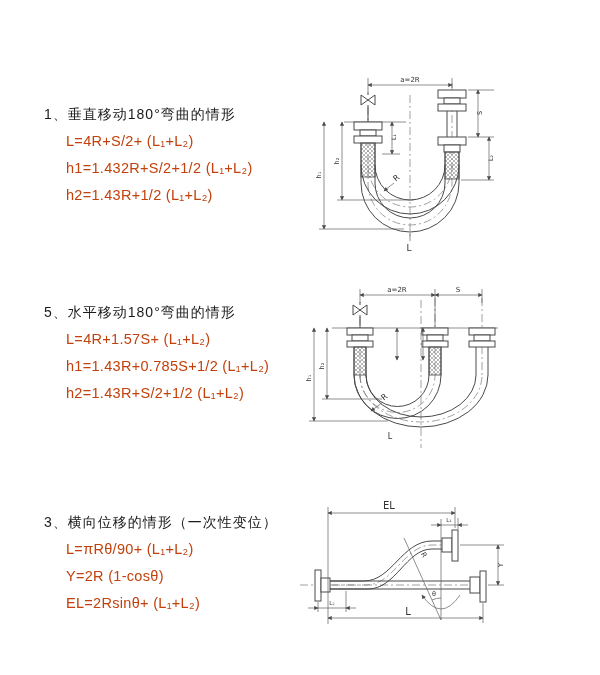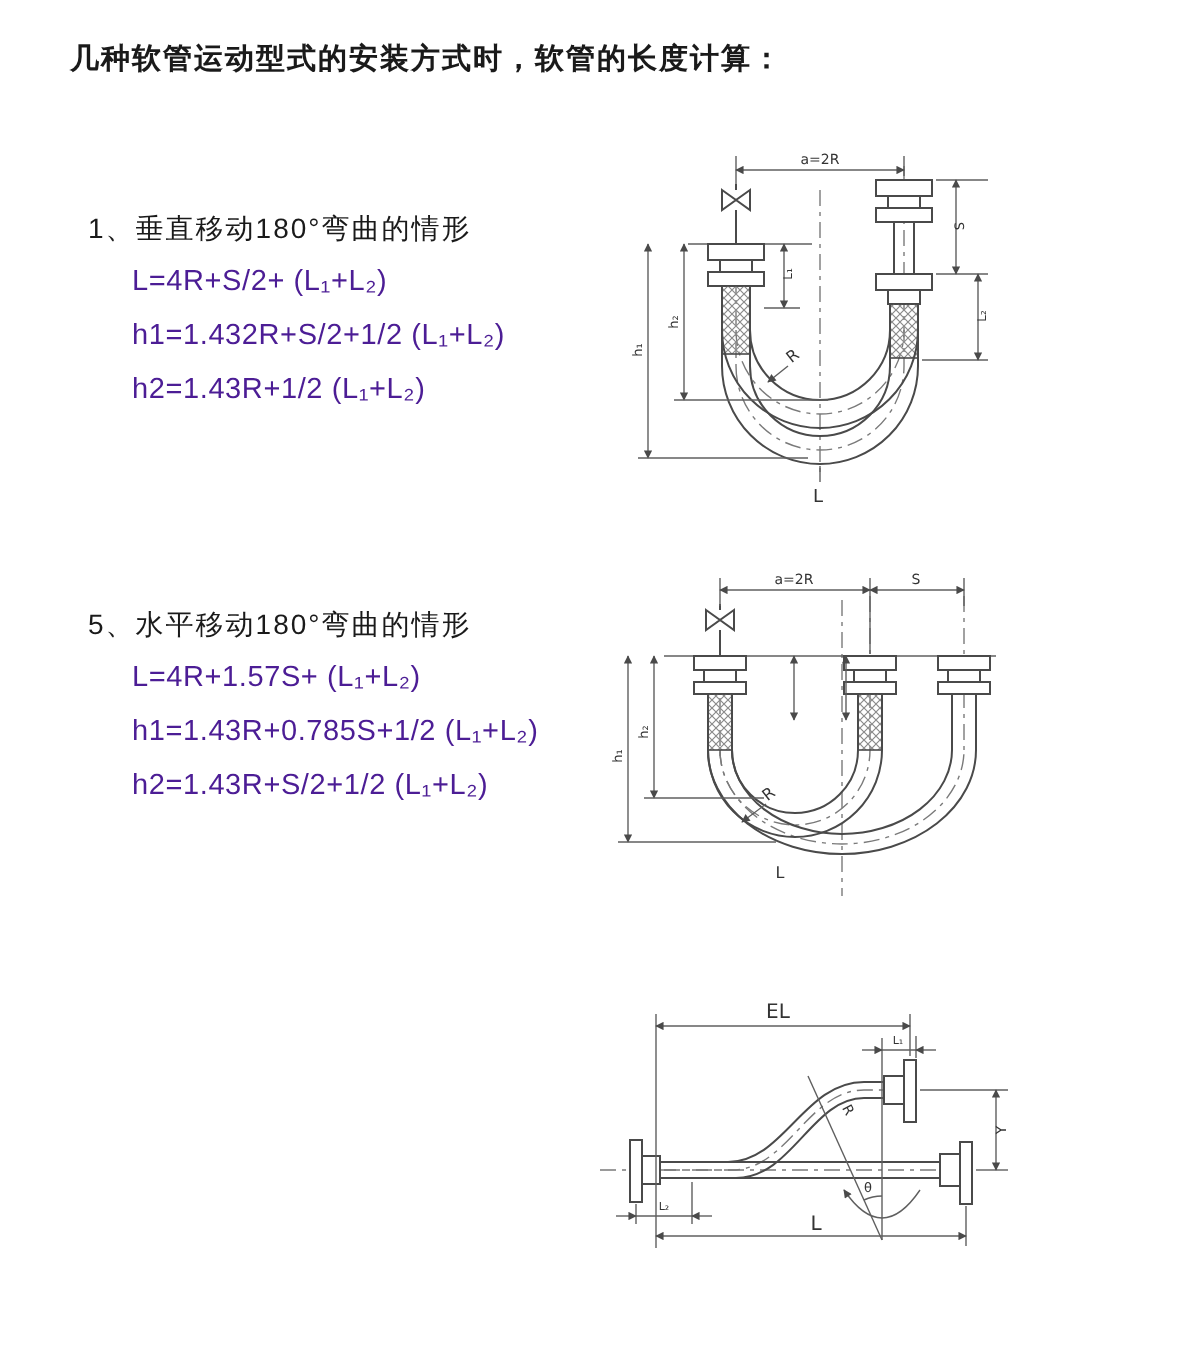--- a/index.html
+++ b/index.html
@@ -5,52 +5,57 @@
   html,body{margin:0;padding:0;background:#fff;}
   .page{position:relative;width:600px;height:675px;background:#ffffff;overflow:hidden;
         font-family:"Liberation Sans","DejaVu Sans",sans-serif;color:#1a1a1a;}
   .title{position:absolute;left:35px;top:20px;font-size:14.5px;font-weight:700;letter-spacing:1px;}
   .sec{position:absolute;left:44px;width:270px;}
   #sec1{top:104px}
   #sec2{top:302px}
   #sec3{top:512px}
   .sec .h{font-size:14px;font-weight:400;letter-spacing:1px;line-height:20px;}
   .sec .f{margin-left:22px;margin-top:7px;font-size:14.5px;line-height:20px;font-weight:400;
-          color:#4c1d95;letter-spacing:0.3px;}
+          color:#c2410c;letter-spacing:0.3px;}
   .diagram{position:absolute;}
   #d1{left:308px;top:63px}
   #d2{left:300px;top:278px}
   #d3{left:296px;top:496px}
   svg .ln{stroke:#4a4a4a;stroke-width:1;fill:none;}
   svg .fw{stroke:#4a4a4a;stroke-width:1;fill:#ffffff;}
   svg .lt{stroke:#5f5f5f;stroke-width:0.7;fill:none;}
   svg .cl{stroke:#7a7a7a;stroke-width:0.7;fill:none;stroke-dasharray:8 3 2 3;}
   svg text{fill:#333;font-family:"DejaVu Sans","Liberation Sans",sans-serif;}
 </style>
 </head>
 <body>
 
 <div class="page">
 
-  <div class="title">几种软管运动型式的安装方式时，软管的长度计算：</div>
 
   <section class="sec" id="sec1">
     <div class="h">1、垂直移动180°弯曲的情形</div>
     <div class="f">L=4R+S/2+ (L₁+L₂)</div>
     <div class="f">h1=1.432R+S/2+1/2 (L₁+L₂)</div>
     <div class="f">h2=1.43R+1/2 (L₁+L₂)</div>
   </section>
 
   <section class="sec" id="sec2">
     <div class="h">5、水平移动180°弯曲的情形</div>
     <div class="f">L=4R+1.57S+ (L₁+L₂)</div>
     <div class="f">h1=1.43R+0.785S+1/2 (L₁+L₂)</div>
     <div class="f">h2=1.43R+S/2+1/2 (L₁+L₂)</div>
   </section>
 
+  <section class="sec" id="sec3">
+    <div class="h">3、横向位移的情形（一次性变位）</div>
+    <div class="f">L=πRθ/90+ (L₁+L₂)</div>
+    <div class="f">Y=2R (1-cosθ)</div>
+    <div class="f">EL=2Rsinθ+ (L₁+L₂)</div>
+  </section>
 
   <svg id="d1" class="diagram" width="290" height="205" viewBox="0 0 290 205">
     <defs>
       <marker id="a1" viewBox="0 0 10 10" refX="9" refY="5" markerWidth="8" markerHeight="6" orient="auto-start-reverse">
         <path d="M0 0 L10 5 L0 10 Z" fill="#4a4a4a"></path>
       </marker>
       <pattern id="p1" width="4" height="4" patternUnits="userSpaceOnUse">
         <path d="M0 0 L4 4 M4 0 L0 4" stroke="#8a8a8a" stroke-width="0.6"></path>
       </pattern>
     </defs>

